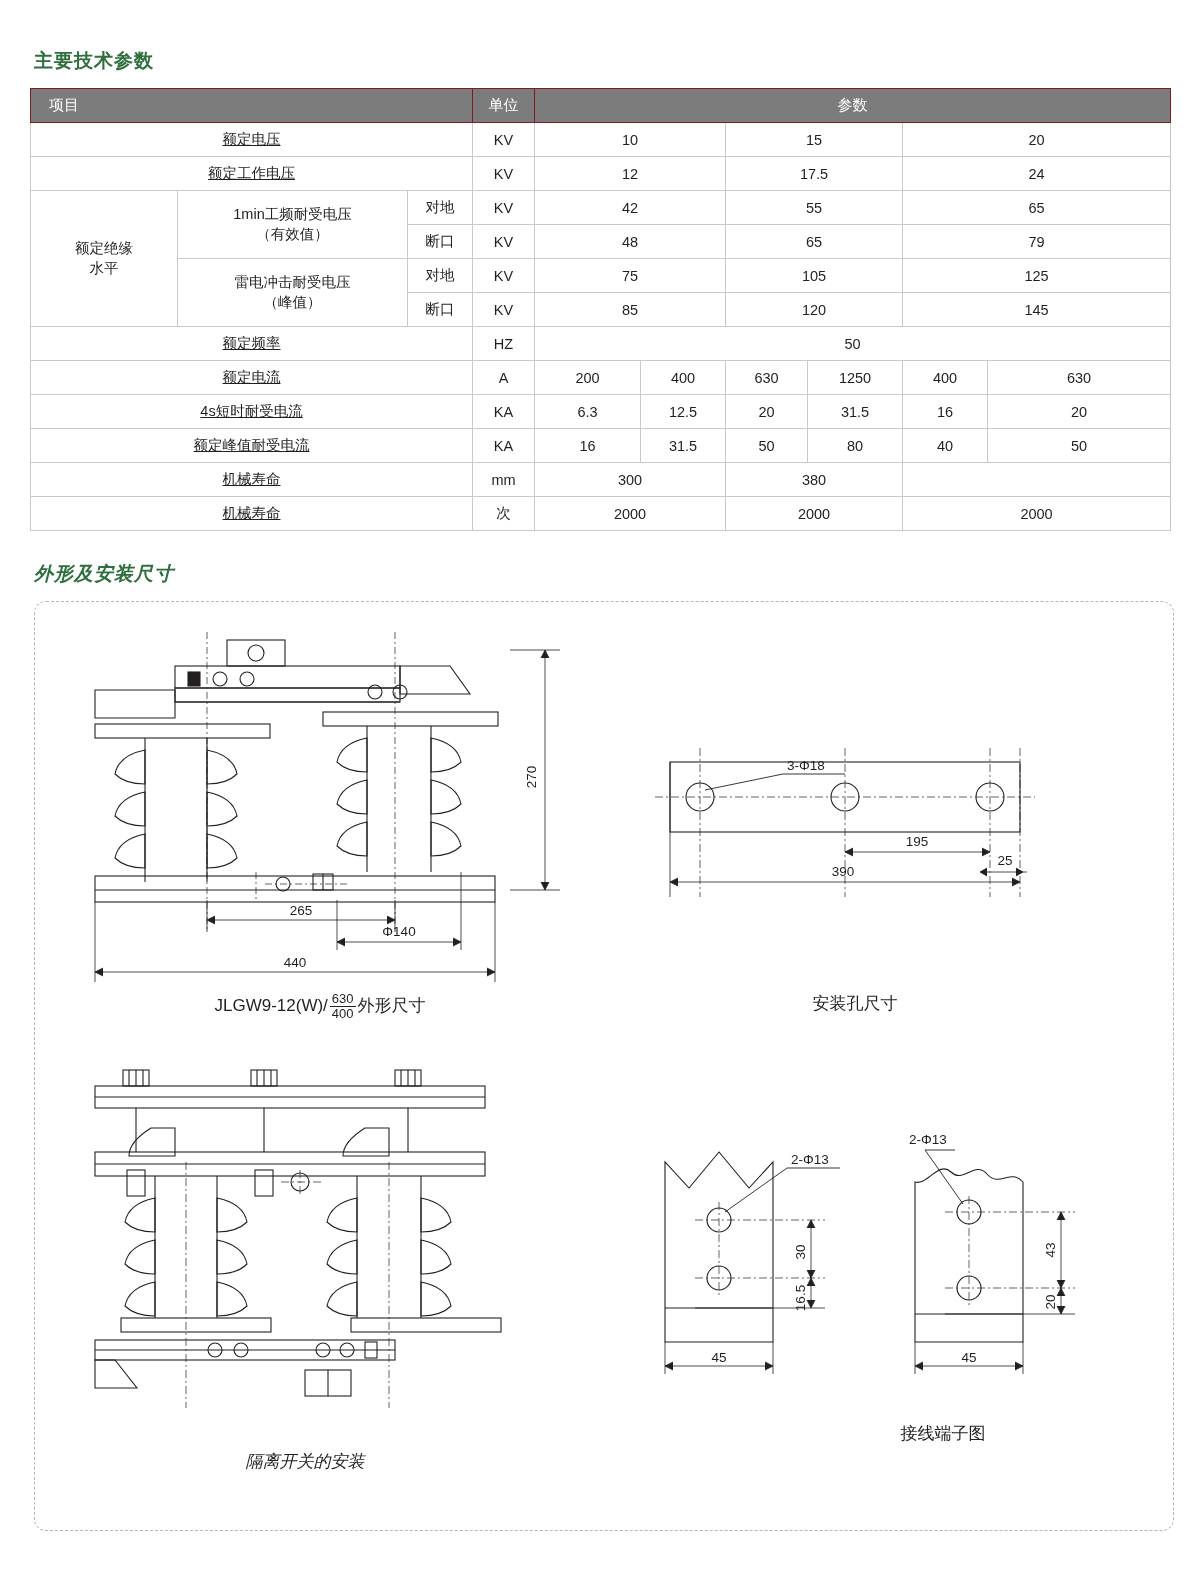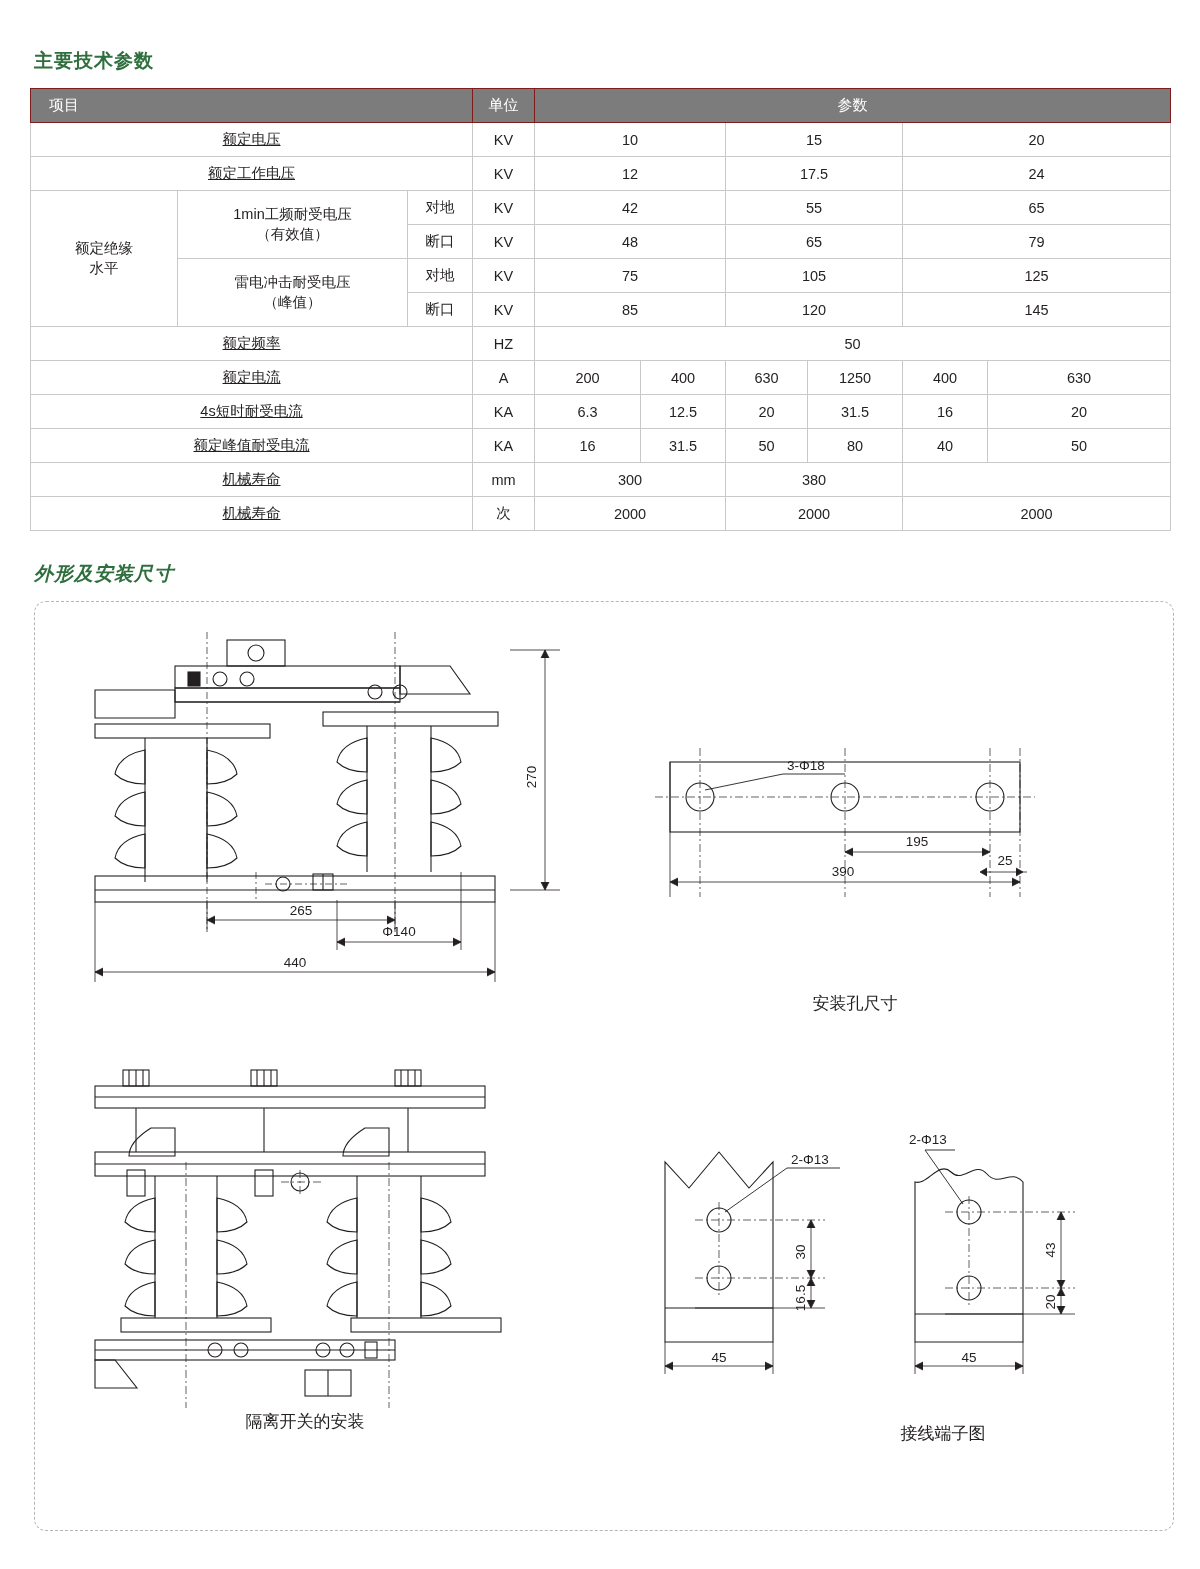--- a/index.html
+++ b/index.html
@@ -325,20 +325,23 @@
         <line x1="40" y1="340" x2="440" y2="340"></line>
         <path d="M48 336 L40 340 L48 344" fill="#231f20"></path>
         <path d="M432 336 L440 340 L432 344" fill="#231f20"></path>
       </g>
       <text class="dimtext" x="481" y="145" transform="rotate(-90 481 145)" text-anchor="middle">270</text>
       <text class="dimtext" x="246" y="283" text-anchor="middle">265</text>
       <text class="dimtext" x="344" y="304" text-anchor="middle">Φ140</text>
       <text class="dimtext" x="240" y="335" text-anchor="middle">440</text>
     </svg>
 
+    <div class="fig-caption" style="left:120px; top:390px; width:330px;">
+      <span>JLGW9-12(W)/</span><span class="frac"><span class="num">630</span><span class="den">400</span></span><span>外形尺寸</span>
+    </div>
 
     <svg style="position:absolute; left:600px; top:120px;" width="420" height="260" viewBox="0 0 420 260">
       <g fill="none" stroke="#231f20" stroke-width="1.1">
         <rect x="35" y="40" width="350" height="70"></rect>
         <circle cx="65" cy="75" r="14"></circle>
         <circle cx="210" cy="75" r="14"></circle>
         <circle cx="355" cy="75" r="14"></circle>
       </g>
       <g stroke="#231f20" stroke-width="0.7" stroke-dasharray="8,3,2,3" fill="none">
         <line x1="20" y1="75" x2="400" y2="75"></line>
@@ -438,21 +441,21 @@
         <line x1="263" y1="318" x2="263" y2="344"></line>
       </g>
       <g stroke="#231f20" stroke-width="0.7" stroke-dasharray="8,3,2,3" fill="none">
         <line x1="121" y1="110" x2="121" y2="356"></line>
         <line x1="324" y1="110" x2="324" y2="356"></line>
         <line x1="235" y1="118" x2="235" y2="145"></line>
         <line x1="216" y1="130" x2="258" y2="130"></line>
       </g>
     </svg>
 
-    <div class="fig-caption" style="left:140px; top:808px; width:260px;">隔离开关的安装</div>
+    <div class="fig-caption" style="left:140px; top:848px; width:260px;font-style:italic;">隔离开关的安装</div>
 
     <svg style="position:absolute; left:590px; top:500px;" width="480" height="300" viewBox="0 0 480 300">
 
       <g fill="none" stroke="#231f20" stroke-width="1.1">
         <path d="M40 60 L40 240 L148 240 L148 60 L124 86 L94 50 L64 86 Z"></path>
         <circle cx="94" cy="118" r="12"></circle>
         <circle cx="94" cy="176" r="12"></circle>
         <line x1="40" y1="206" x2="148" y2="206"></line>
       </g>
       <g stroke="#231f20" stroke-width="0.9" fill="none">

